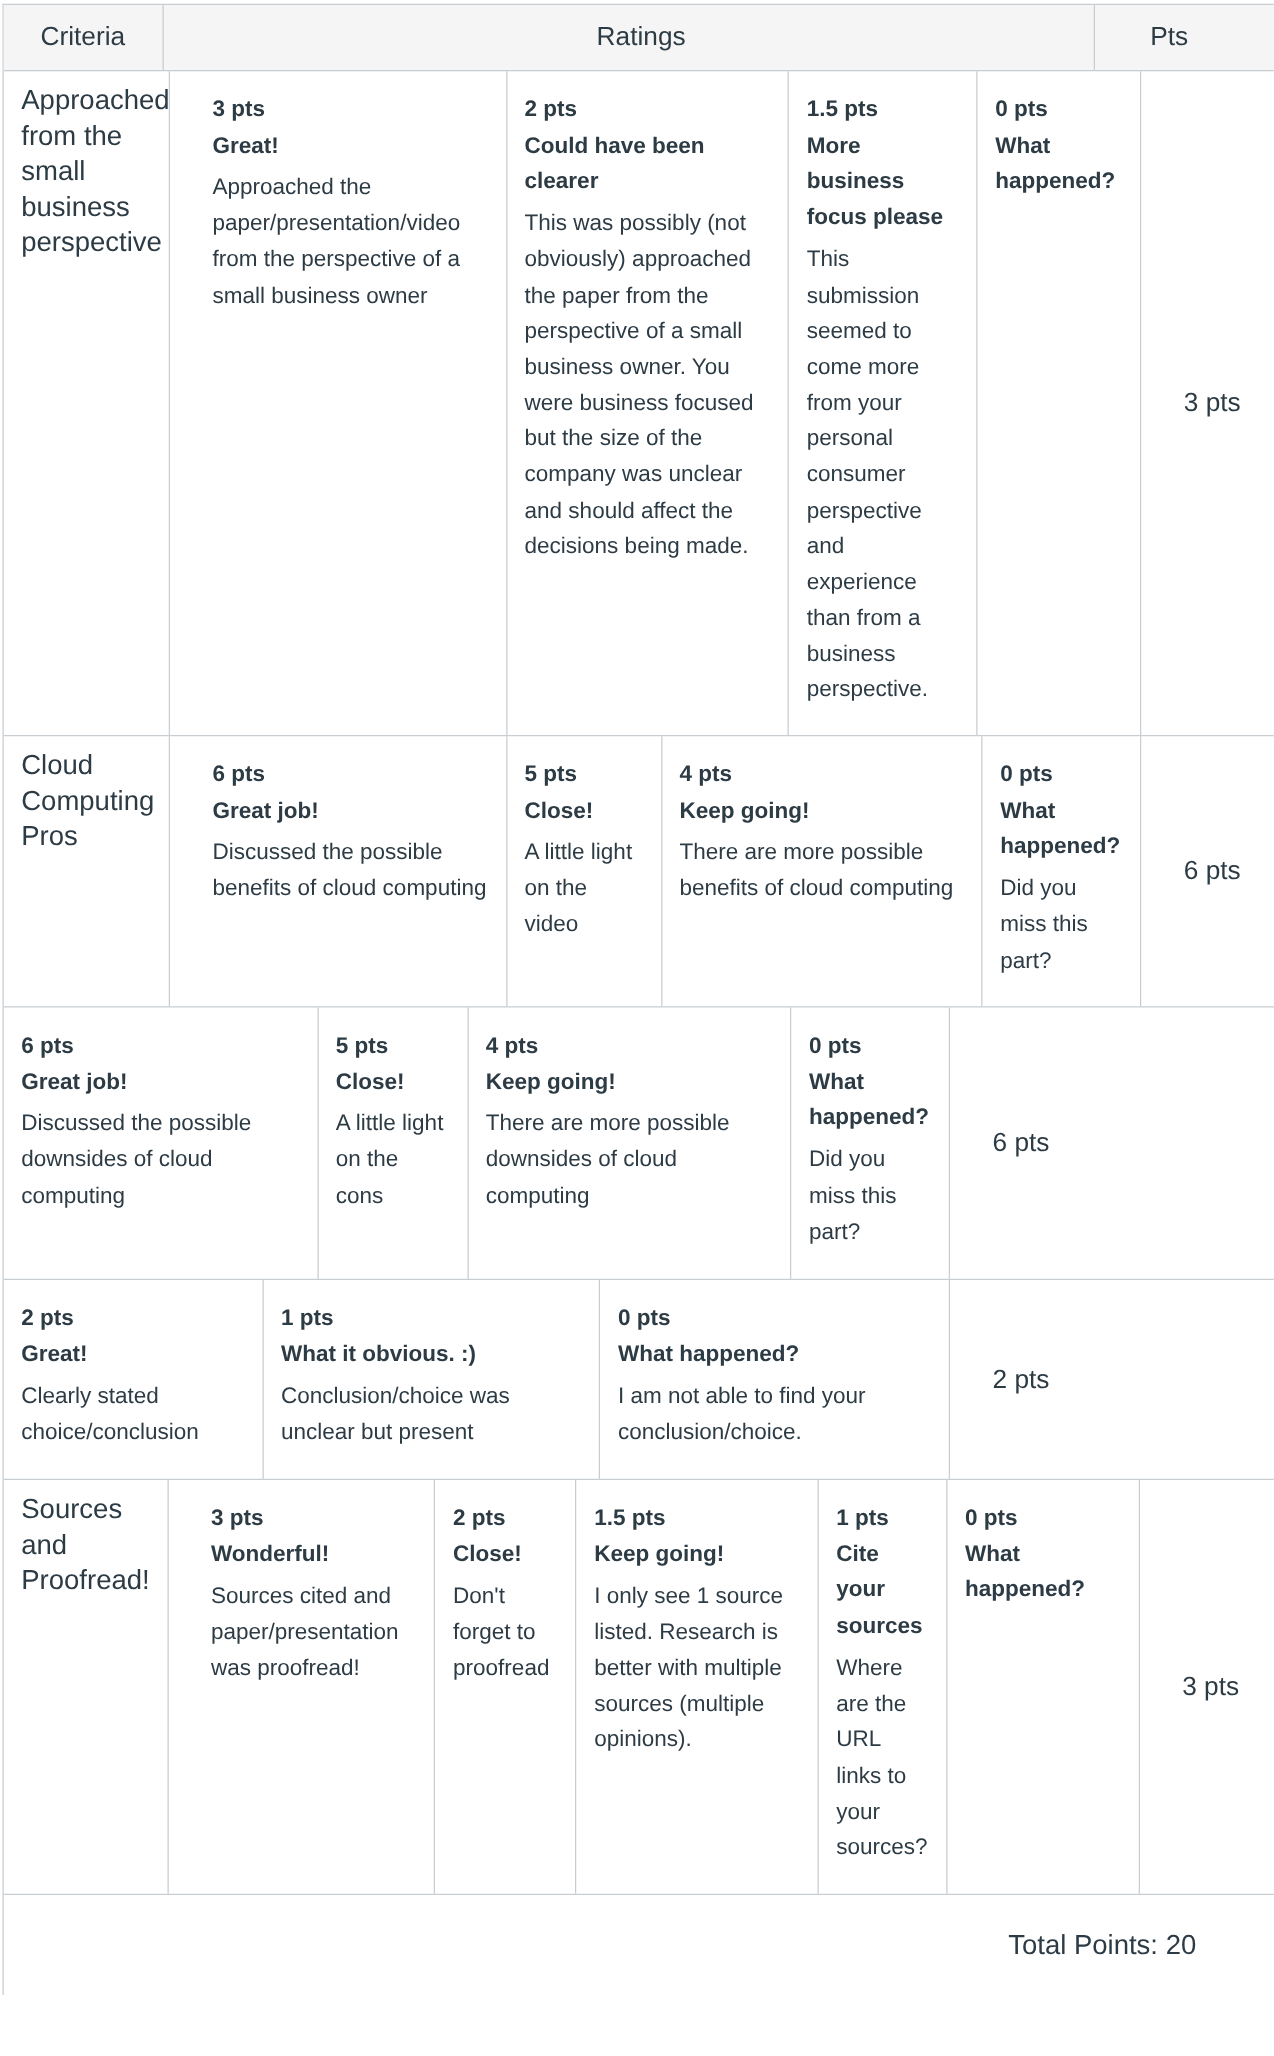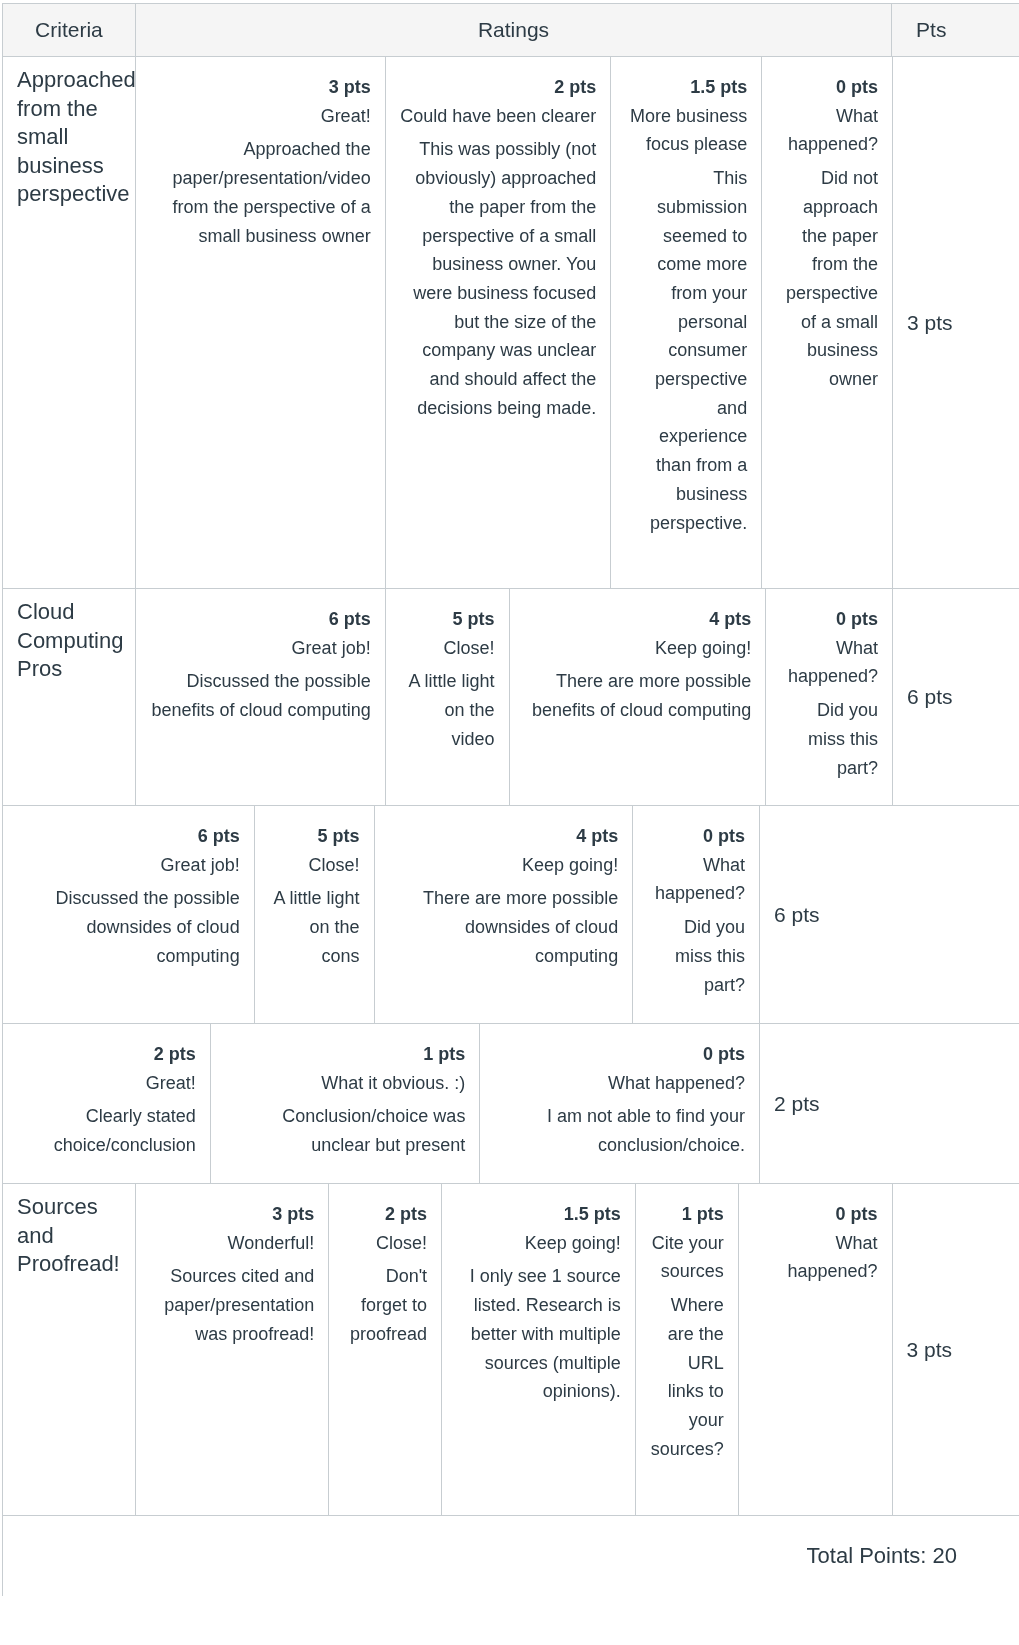--- a/index.html
+++ b/index.html
@@ -1,31 +1,31 @@
 <!DOCTYPE html>
 <html><head>
 <meta charset="utf-8">
 <style>
   html, body { margin: 0; padding: 0; background: #ffffff; }
   body { width: 1019px; height: 1645px; overflow: hidden; font-family: "Liberation Sans", "DejaVu Sans", sans-serif; color: #2d3b45; }
   .rubric { position: absolute; left: 2px; top: 3px; width: 1017px; border-left: 1px solid #c7cdd1; border-top: 1px solid #c7cdd1; box-sizing: border-box; }
-  .row { display: flex; border-bottom: 1px solid #c7cdd1; box-sizing: border-box; }
+  .row { display: flex; border-bottom: 1px solid #c7cdd1; box-sizing: border-box; gap: 20px; }
   .hdr { background: #f5f5f5; height: 53px; }
   .hdr .c { font-size: 21px; display: flex; align-items: center; justify-content: center; }
   .c { box-sizing: border-box; }
   .crit { width: 133px; border-right: 1px solid #c7cdd1; padding: 9px 14px; font-size: 22px; line-height: 28.5px; }
-  .ratings { width: 757px; display: flex; border-right: 1px solid #c7cdd1; text-align: right; }
+  .ratings { width: 757px; display: flex; border-right: 1px solid #c7cdd1; }
   .pts { width: 127px; display: flex; align-items: center; padding-left: 14px; font-size: 21px; }
   .hdr .crit { justify-content: center; padding: 0; }
   .hdr .ratings { justify-content: center; align-items: center; }
   .hdr .pts { justify-content: flex-start; padding-left: 24px; }
   .rating { box-sizing: border-box; padding: 16px 14px 10px 14px; border-right: 1px solid #c7cdd1; font-size: 18px; line-height: 28.7px; }
   .rating:last-child { border-right: none; }
   .rp { font-weight: bold; display: block; }
-  .rt { font-weight: normal; display: block; margin-bottom: 5px; }
+  .rt { font-weight: bold; display: block; margin-bottom: 5px; }
   .rd { display: block; }
   .total { height: 80px; display: flex; align-items: center; justify-content: flex-end; padding-right: 62px; font-size: 22px; border-bottom: none; }
 </style>
 </head>
 <body>
 
 <div class="rubric">
   <div class="row hdr">
     <div class="c crit">Criteria</div>
     <div class="c ratings">Ratings</div>
@@ -46,21 +46,20 @@
         <span class="rd">This was possibly (not obviously) approached the paper from the perspective of a small business owner. You were business focused but the size of the company was unclear and should affect the decisions being made.</span>
       </div>
       <div class="rating" style="width:151px">
         <span class="rp">1.5 pts</span>
         <span class="rt">More business focus please</span>
         <span class="rd">This submission seemed to come more from your personal consumer perspective and experience than from a business perspective.</span>
       </div>
       <div class="rating" style="width:130px">
         <span class="rp">0 pts</span>
         <span class="rt">What happened?</span>
-        <span class="rd">Did not approach the paper from the perspective of a small business owner</span>
       </div>
     </div>
     <div class="c pts">3 pts</div>
   </div>
 
   <div class="row" style="height:217px">
     <div class="c crit">Cloud Computing Pros</div>
     <div class="c ratings">
       <div class="rating" style="width:250px">
         <span class="rp">6 pts</span>

